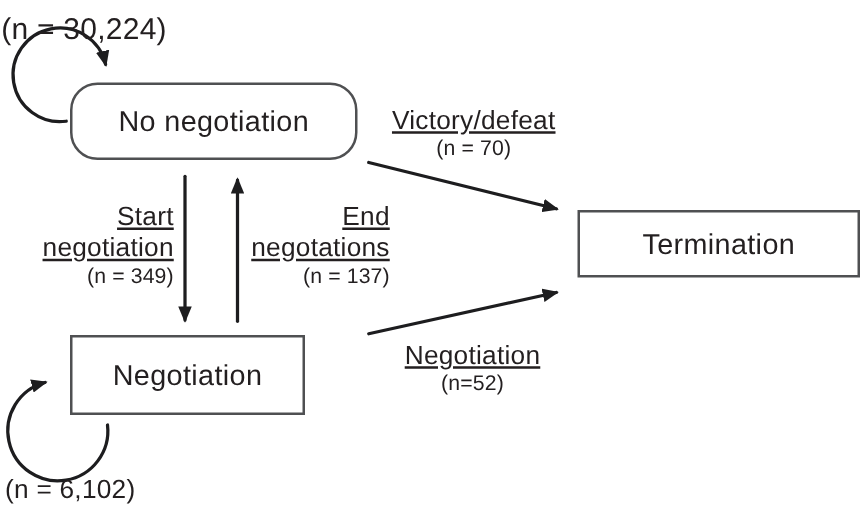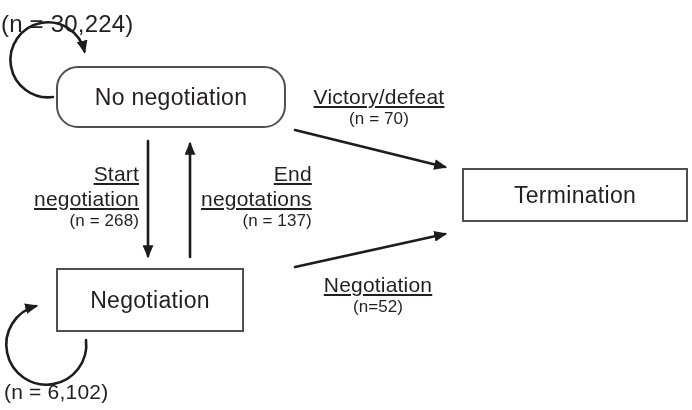--- a/index.html
+++ b/index.html
@@ -95,21 +95,21 @@
     <span>Termination</span>
   </div>
 
   <div class="lbl lbl-loop-top">(n = 30,224)</div>
 
   <div class="lbl lbl-loop-bottom">(n = 6,102)</div>
 
   <div class="lbl lbl-start">
     <span class="line">Start</span>
     <span class="line">negotiation</span>
-    <span class="count">(n = 268)</span>
+    <span class="count">(n = 349)</span>
   </div>
 
   <div class="lbl lbl-end">
     <span class="line">End</span>
     <span class="line">negotations</span>
     <span class="count">(n = 137)</span>
   </div>
 
   <div class="lbl lbl-victory">
     <span class="line">Victory/defeat</span>

